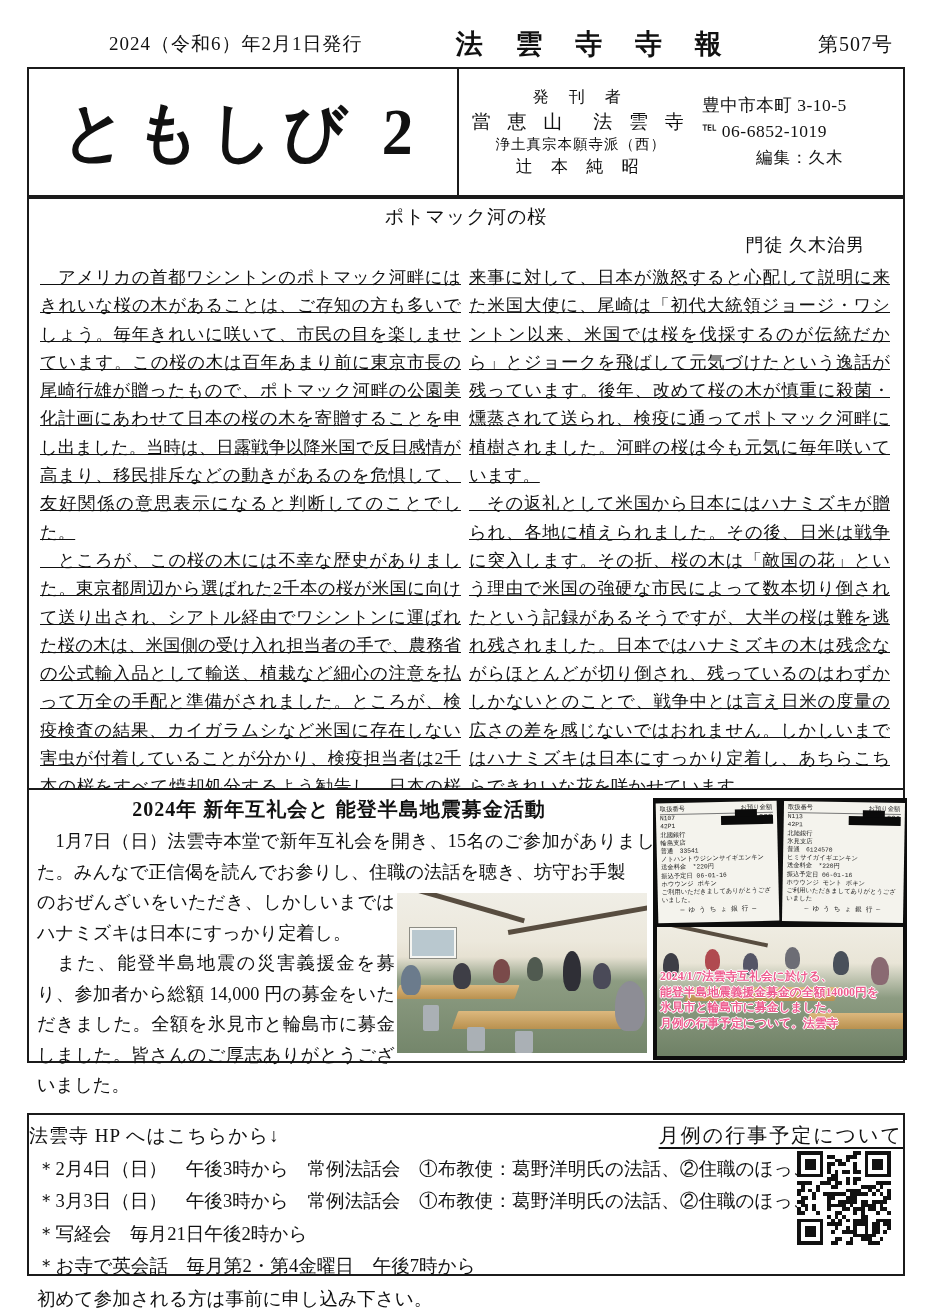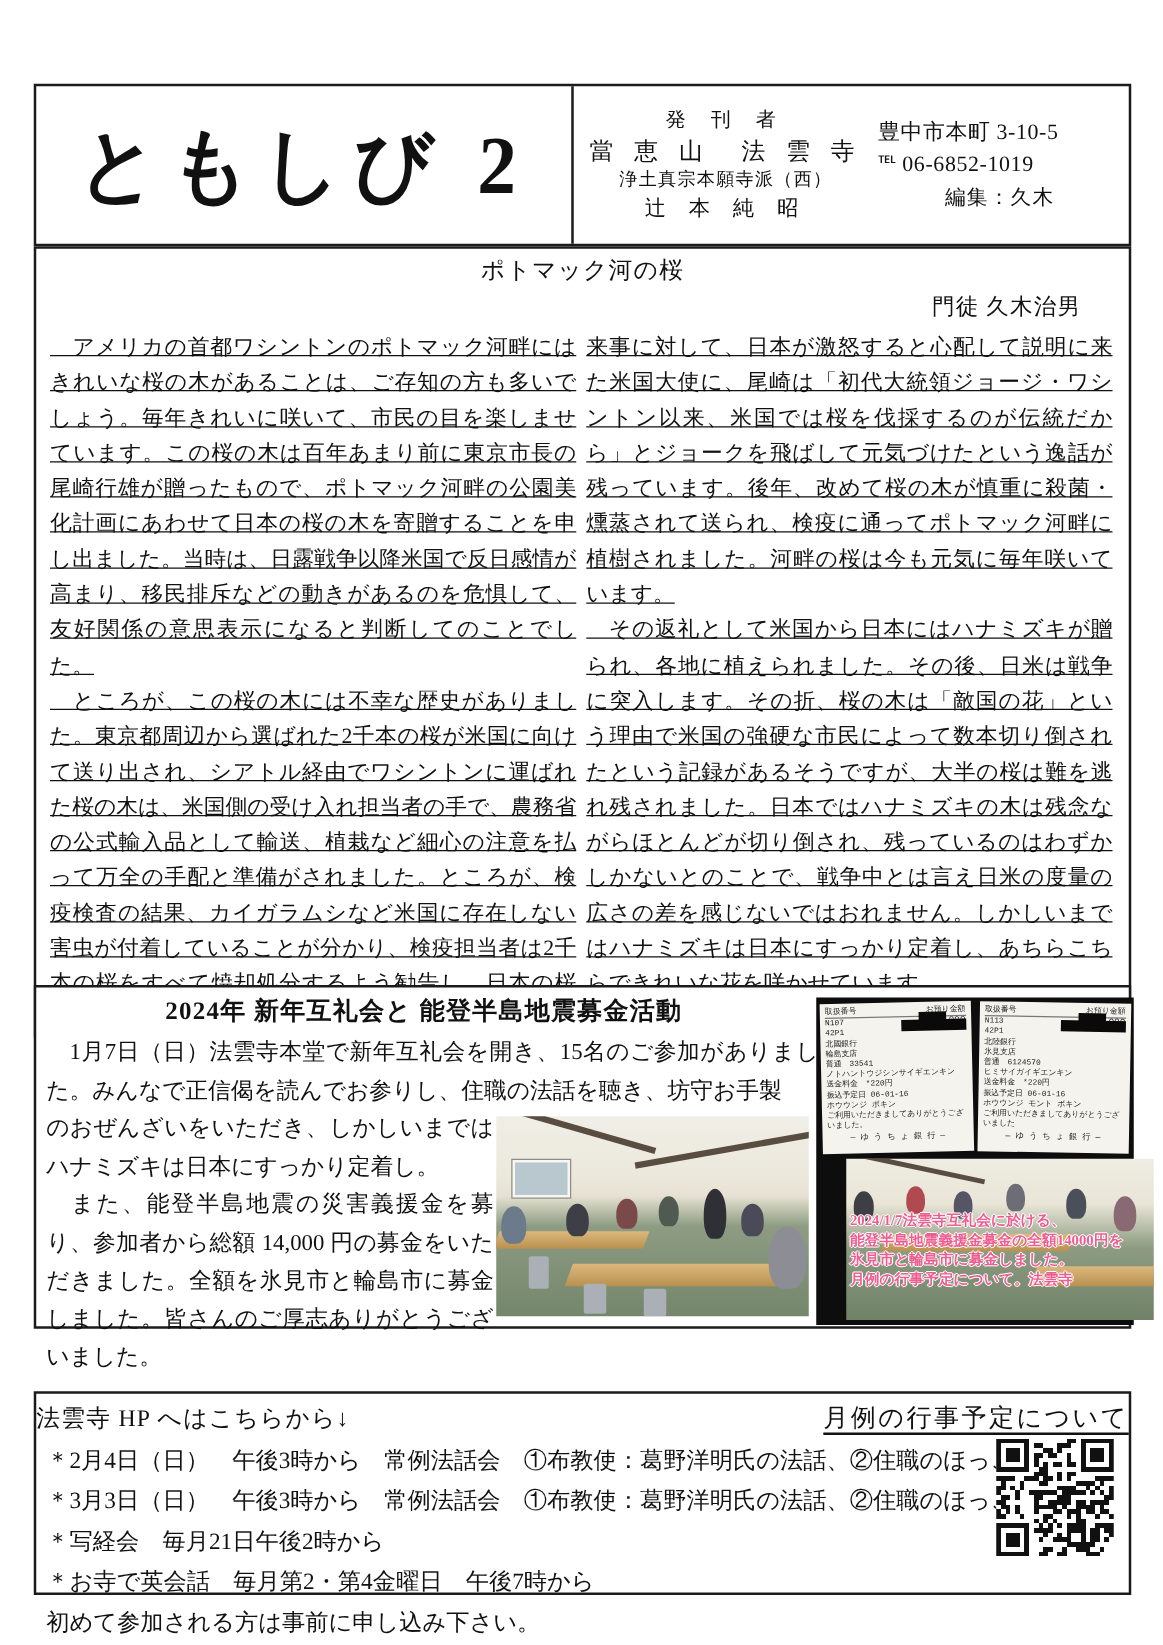--- a/index.html
+++ b/index.html
@@ -55,21 +55,21 @@
   .receipt{position:relative;flex:1;background:#f4f3ed;color:#222;padding:3px 4px;box-sizing:border-box;
            font-family:"Liberation Mono","DejaVu Sans Mono",monospace;font-size:6.3px;line-height:8.2px;overflow:hidden;}
   .receipt.tilt1{transform:rotate(-1.3deg);}
   .receipt.tilt2{transform:rotate(1deg);}
   .receipt .hdr{display:flex;justify-content:space-between;border-bottom:.5px solid #777;}
   .receipt .amt{text-align:right;font-size:7.5px;}
   .receipt .stamp{position:absolute;right:4px;top:14px;width:52px;height:9px;background:#0a0a0a;}
   .receipt .stamp:after{content:"";position:absolute;left:14px;top:-6px;width:22px;height:7px;background:#0a0a0a;}
   .receipt .brand{text-align:center;margin-top:2px;font-size:6.6px;}
   #montagePhoto{position:relative;margin-top:5px;width:246px;height:129px;overflow:hidden;
-                background:linear-gradient(180deg,#efece2 0%,#e9e5d7 28%,#8d9c82 55%,#6f8166 100%);margin-left:20px;}
+                background:linear-gradient(180deg,#efece2 0%,#e9e5d7 28%,#8d9c82 55%,#6f8166 100%);}
   .caption{position:absolute;left:3px;top:42px;font-size:11.8px;font-weight:bold;line-height:15.5px;
            color:#ee5d8f;letter-spacing:0;white-space:nowrap;
            text-shadow:1px 0 0 #fff,-1px 0 0 #fff,0 1px 0 #fff,0 -1px 0 #fff;}
   
   .beam{position:absolute;background:#584d40;}
   .tbl{position:absolute;background:linear-gradient(#dcb87e,#b9914f);transform:skewX(-20deg);border-radius:1px;}
   .chair{position:absolute;background:#aab0b5;border-radius:2px;}
   .person{position:absolute;background:#3e3e46;border-radius:50% 50% 38% 38%;}
   .frame{position:absolute;background:#f6f6f2;border:1px solid #8c8c84;}
   .frame .inner{position:absolute;inset:2px;background:#b9c8cf;}
@@ -82,20 +82,25 @@
   #hpLabel{margin-right:56px;font-size:19px;line-height:24px;letter-spacing:1px;}
   #schedule{margin:5px 0 0 8px;font-size:18.6px;line-height:32.4px;letter-spacing:0;}
   #schedule div{white-space:nowrap;}
   #qr{position:absolute;right:12px;top:36px;width:94px;height:94px;}
 </style>
 </head>
 <body>
 
 <div id="page">
 
+  <div id="masthead">
+    <span class="date">2024（令和6）年2月1日発行</span>
+    <span class="ptitle">法 雲 寺 寺 報</span>
+    <span class="issue">第507号</span>
+  </div>
 
   <div id="headerBox" class="box">
     <div id="nameplate">
       <span class="brush">ともしび 2</span>
     </div>
     <div id="headerRight">
       <div id="publisher">
         <div class="l1">発 刊 者</div>
         <div class="l2">當 恵 山　法 雲 寺</div>
         <div class="l3">浄土真宗本願寺派（西）</div>

